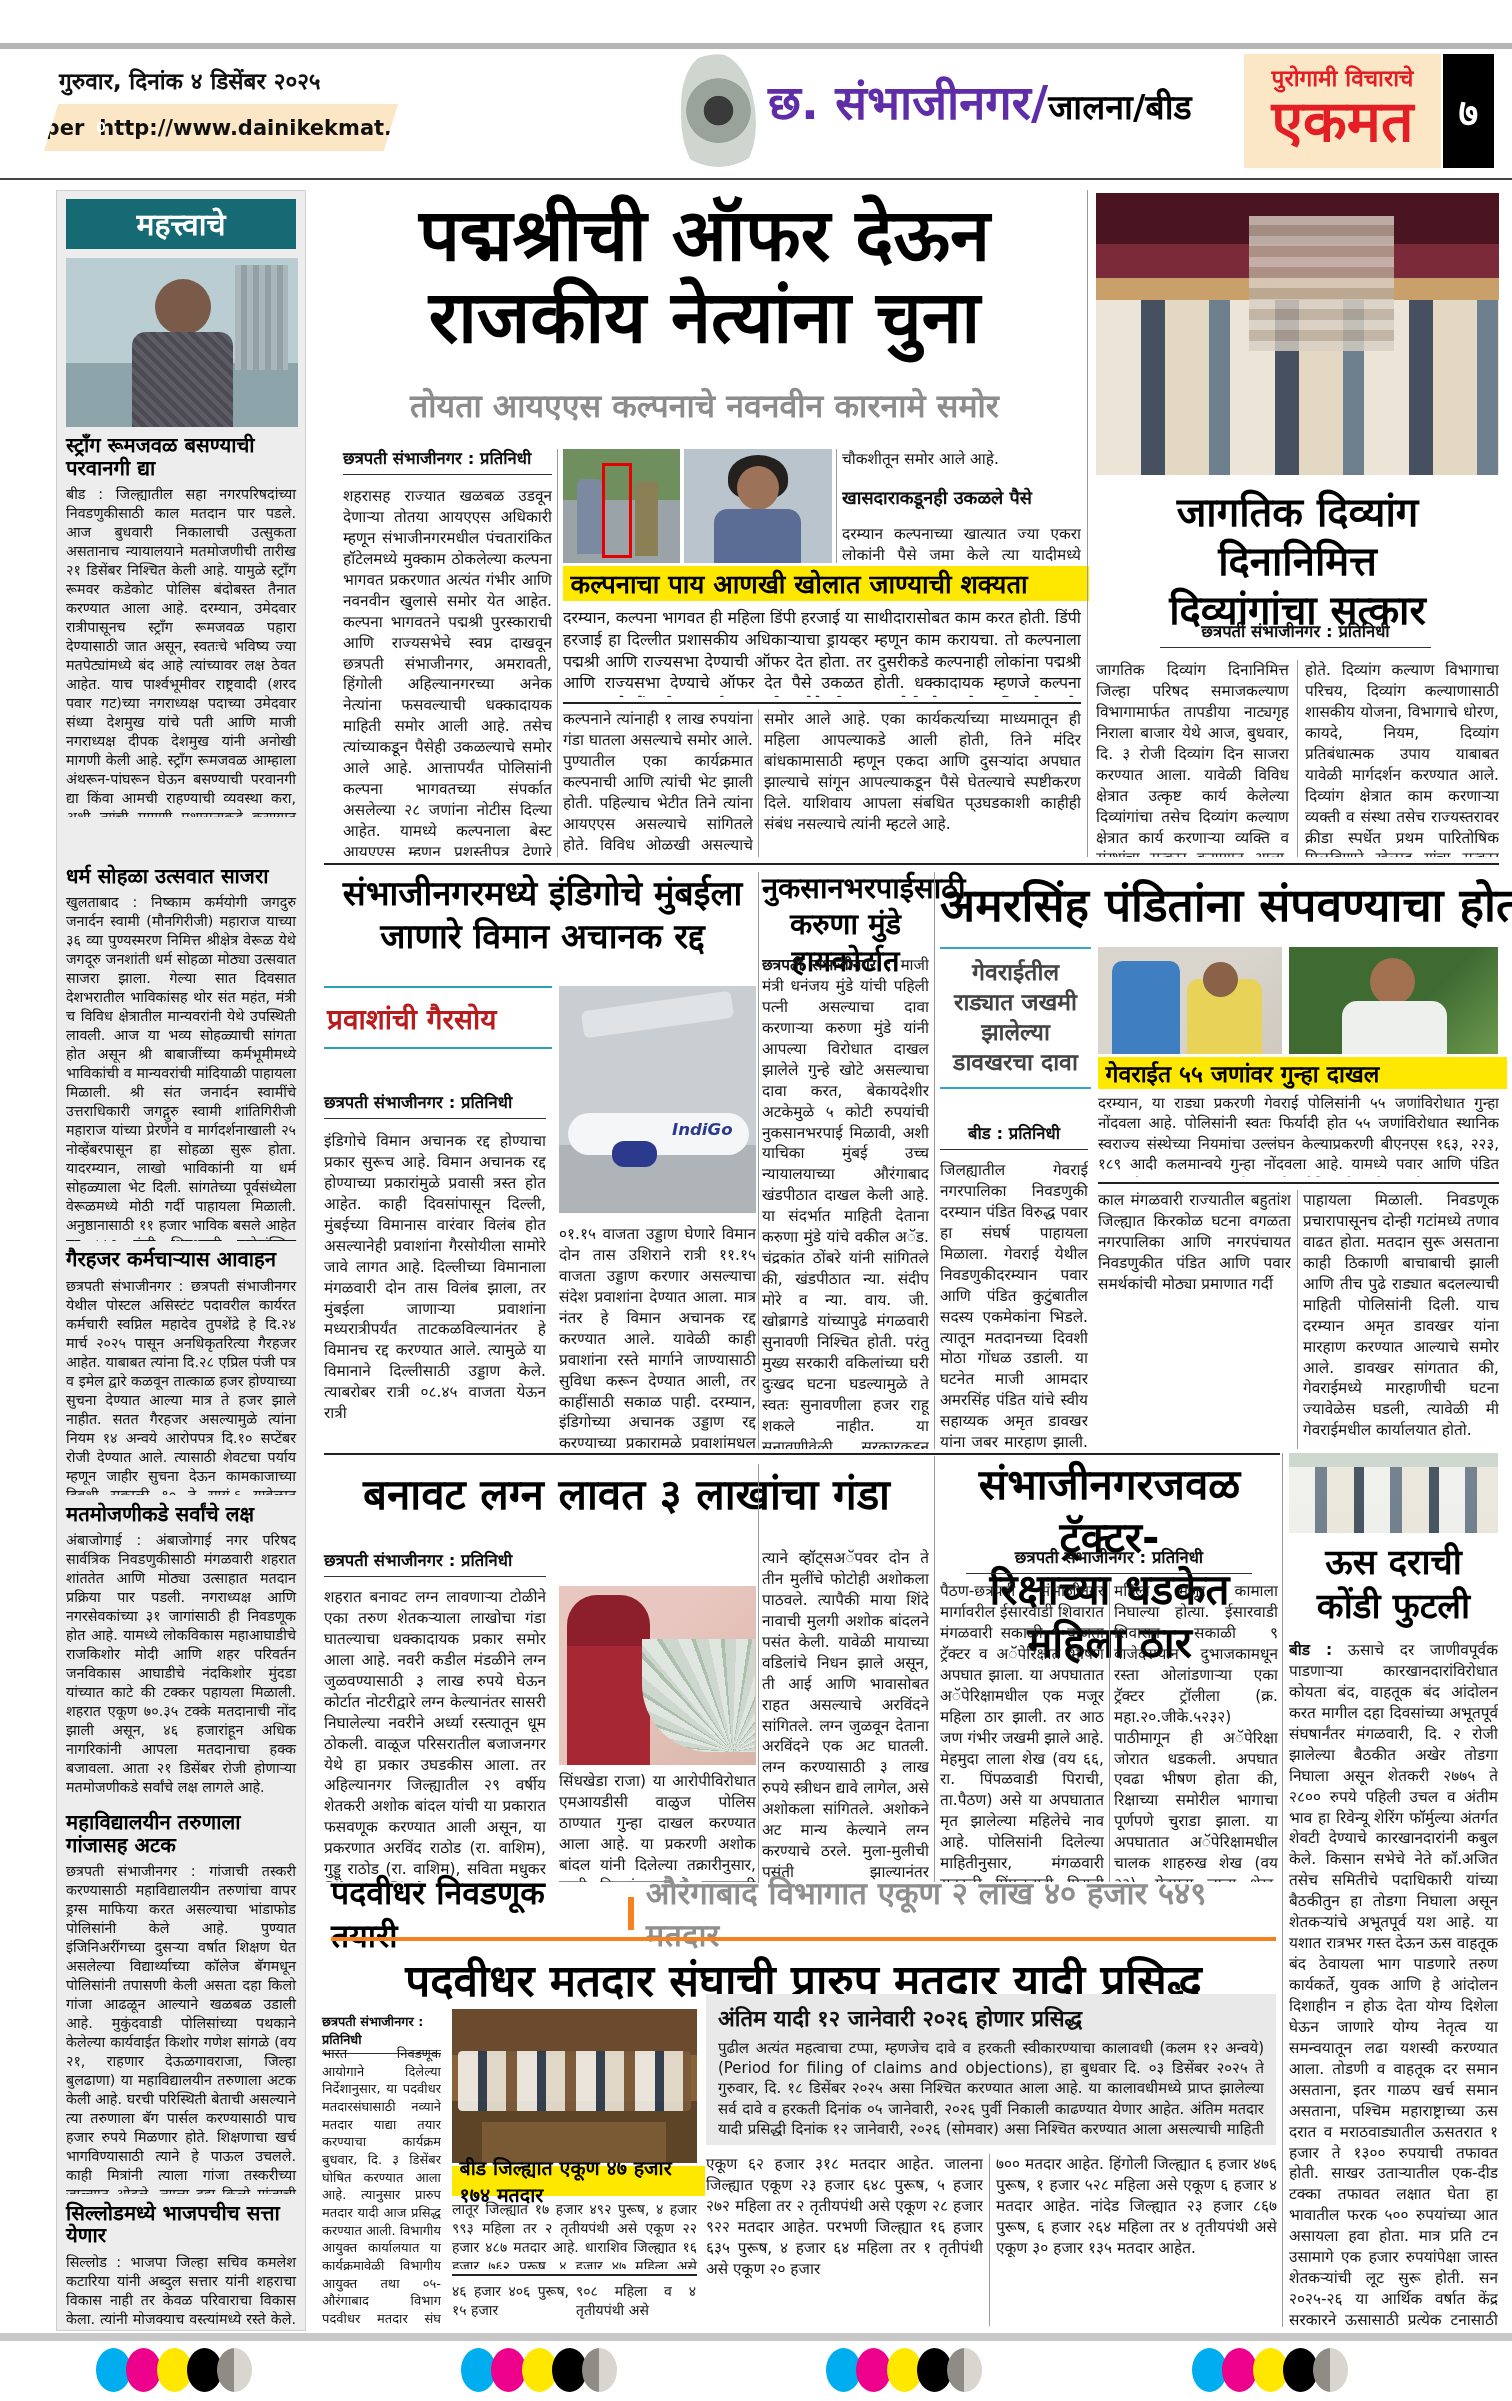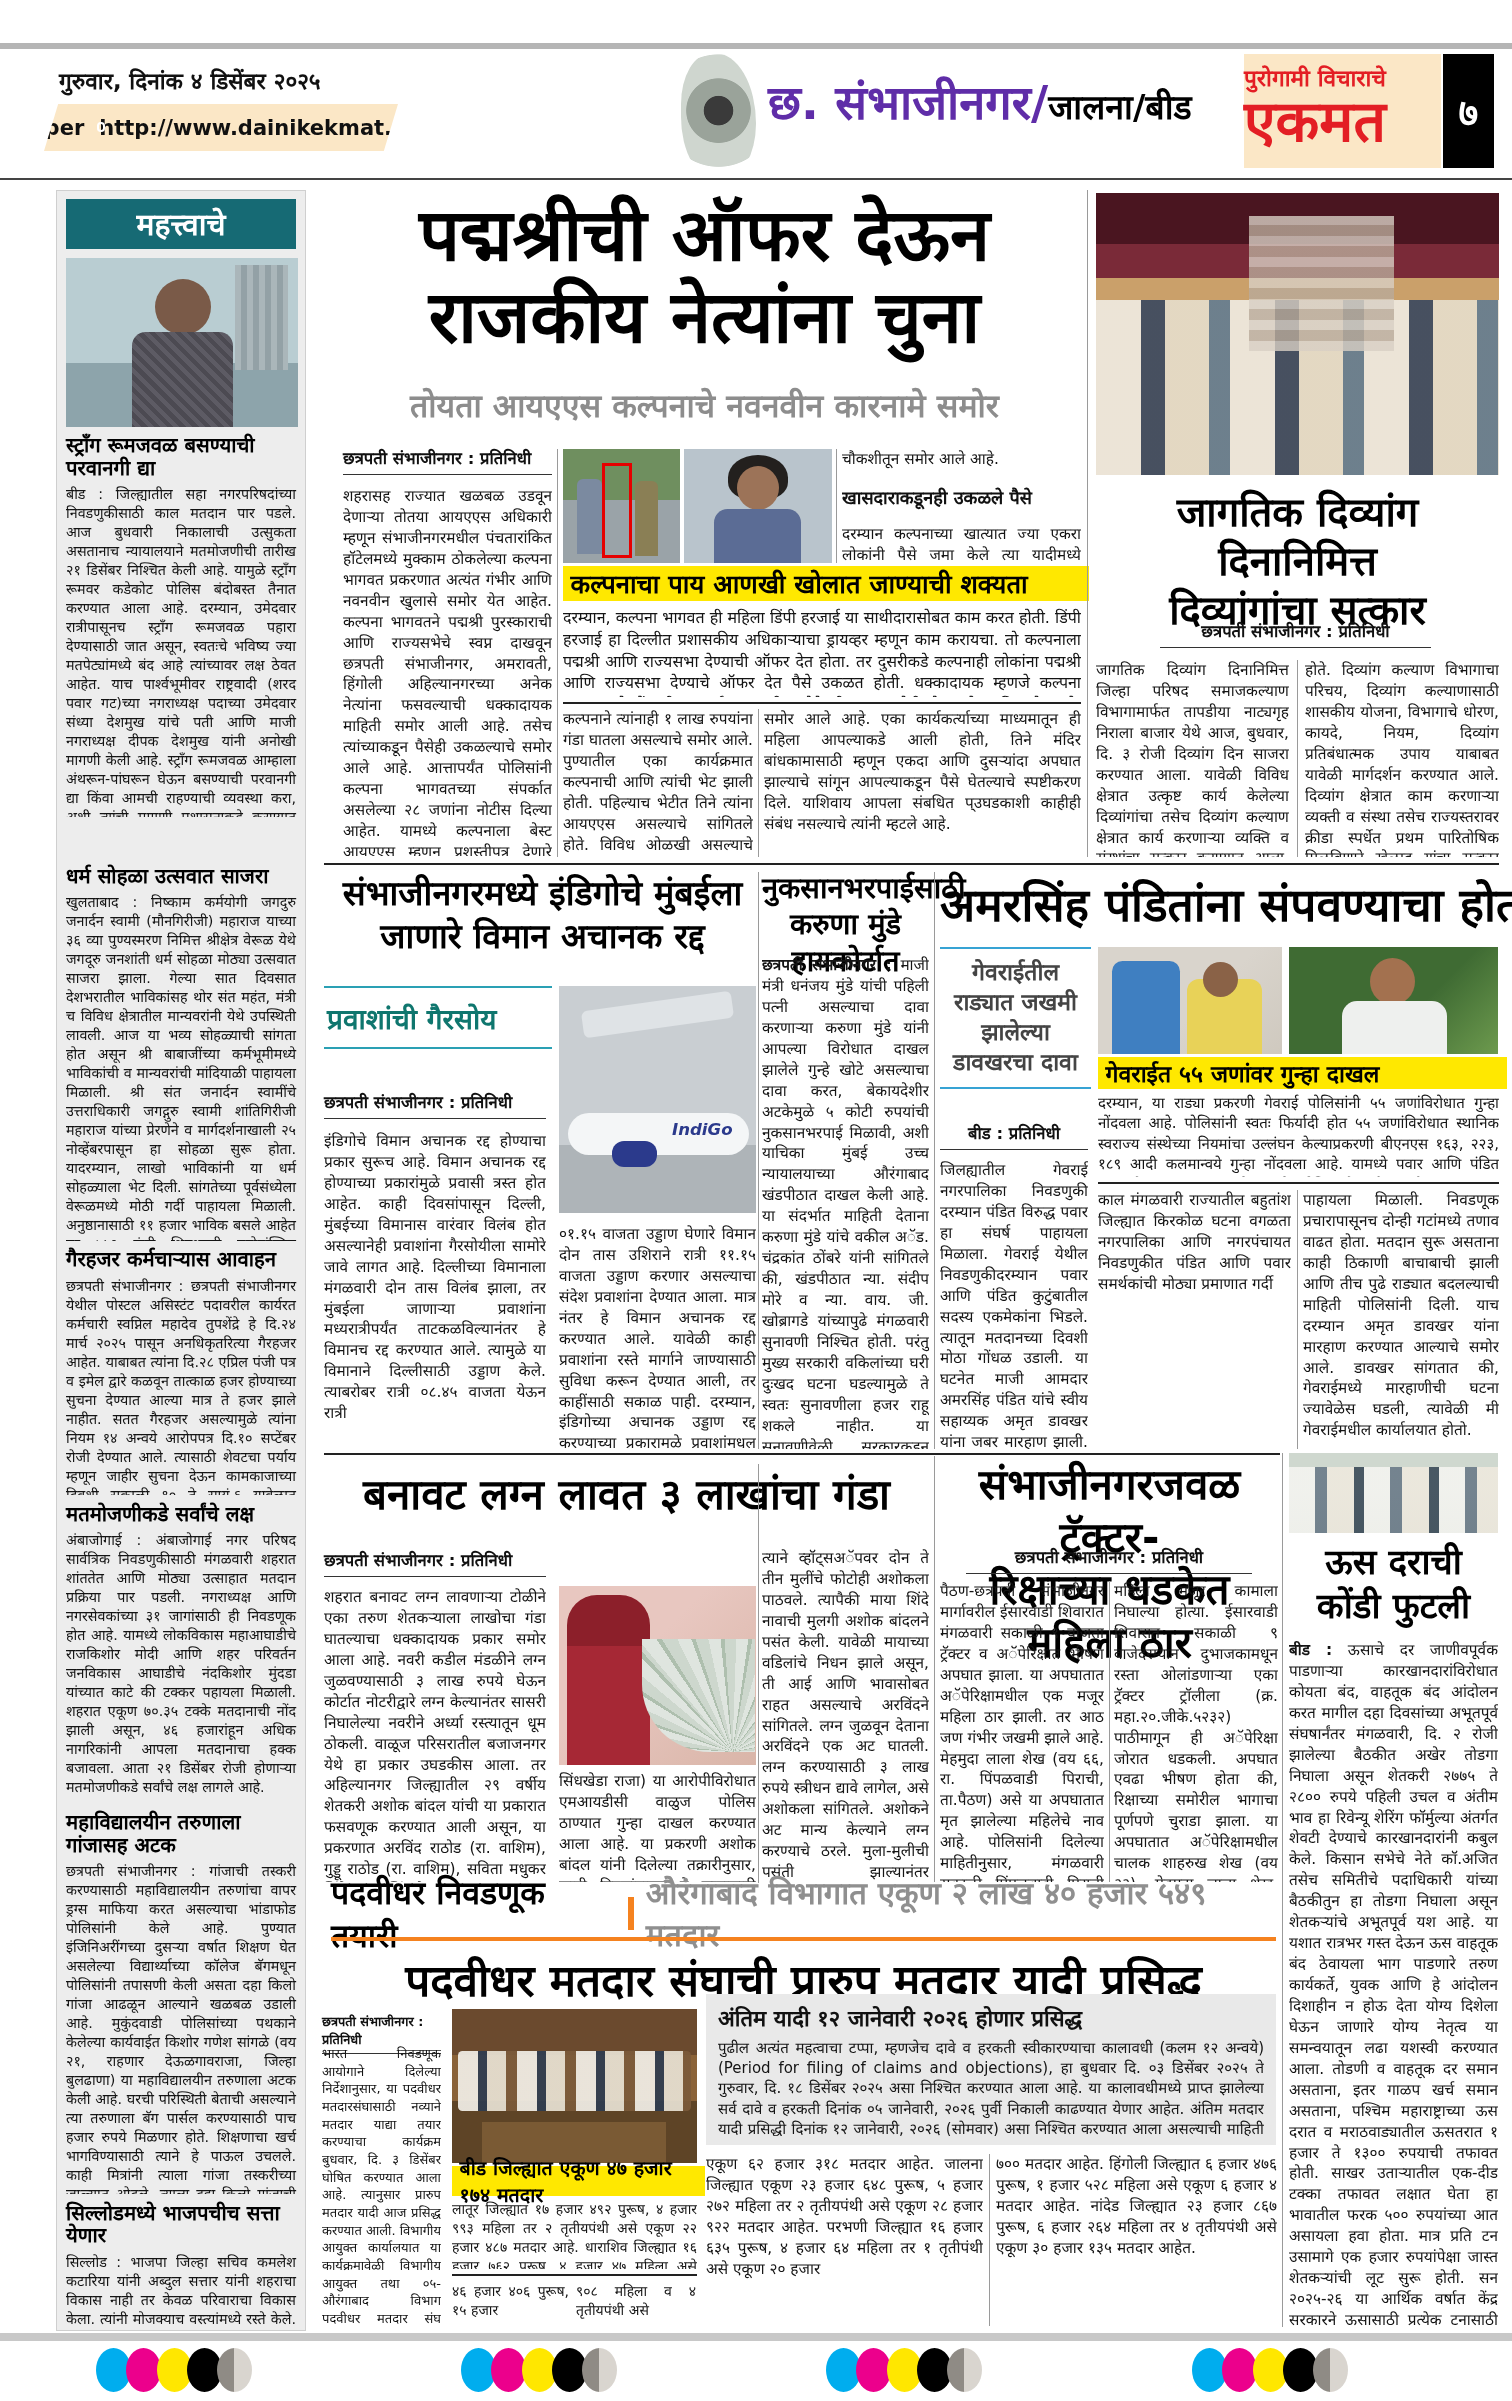--- a/index.html
+++ b/index.html
@@ -9,21 +9,21 @@
   .ct{text-align:center;}
   .ov{overflow:hidden;}
   .b{font-weight:bold;}
   .body-txt{font-size:15.4px;line-height:1.36;text-align:justify;overflow:hidden;color:#141414;}
   .byline{font-weight:bold;font-size:16.6px;border-bottom:1.5px solid #333;padding-bottom:4.5px;}
   .hl{font-weight:800;color:#000;}
   .gray-deck{color:#8d8d8d;font-weight:800;}
   .ycap{background:#ffe800;font-weight:800;color:#000;display:flex;align-items:center;padding-left:7.5px;}
   .vrule{width:0.8px;background:#9a9a9a;}
   .hrule{background:#222;}
-  .kicker-box{border-top:2.3px solid #2aa0b4;border-bottom:2.3px solid #2aa0b4;font-weight:800;color:#0f766e;}
+  .kicker-box{border-top:2.3px solid #2aa0b4;border-bottom:2.3px solid #2aa0b4;font-weight:800;color:#b91c1c;}
   .deck-box{border-top:2.3px solid #36a3d4;border-bottom:2.3px solid #36a3d4;font-weight:800;color:#444;}
   .ph{position:absolute;overflow:hidden;background:#cfcfcf;}
   .dotrow{position:absolute;display:flex;}
   .dot{width:35px;height:44px;border-radius:50%;margin:0 -2.3px;display:inline-block;}
   .d-c{background:#00adee;} .d-m{background:#ec008c;} .d-y{background:#ffe700;}
   .d-k{background:#000;} .d-g{background:linear-gradient(90deg,#8f8b85 0 50%,#d9d5cf 50% 100%);}
   .sb-art{padding:7.5px 9px 6px 9px;overflow:hidden;}
   .sb-art h3{margin:0 0 6px 0;font-size:20.3px;line-height:1.12;font-weight:800;color:#000;}
   .sb-art p{margin:0;font-size:14.3px;line-height:1.33;text-align:justify;color:#141414;}
 </style>
@@ -38,21 +38,21 @@
     <span class="b" style="font-size:21px;">epaper</span>
     <span style="width:19.6px;height:19.6px;border-radius:50%;background:#e31e24;display:inline-block;position:relative;">
         <span style="position:absolute;left:5.3px;top:3.8px;width:7.5px;height:10.5px;border:2.3px solid #fff;border-radius:3.8px;box-sizing:border-box;"></span>
       </span>
     <span class="b" style="font-size:21px;">http://www.dainikekmat.com</span>
   </div>
   <div class="abs" style="left:681px;top:53px;width:75px;height:128px;background:radial-gradient(circle at 50% 45%,#3a3a3a 0 18%,#9aa39a 19% 40%,#cfd6cf 41% 70%,transparent 71%),radial-gradient(circle at 50% 50%,#6b6f66 0 60%,transparent 61%);filter:blur(0.3px);border-radius:40% 55% 45% 50%;"></div>
   <div class="abs" style="left:768px;top:69px;white-space:nowrap;">
     <span style="font-size:47px;font-weight:800;color:#5f2da8;">छ. संभाजीनगर/</span><span style="font-size:34px;font-weight:800;color:#000;">जालना/बीड</span>
   </div>
-  <div class="abs" style="left:1244px;top:54px;width:197px;height:114px;background:#fbe7c6;">
+  <div class="abs" style="left:1244px;top:54px;width:197px;height:114px;background:#fbe7c6;text-align:center;">
     <div style="font-size:22.6px;font-weight:800;color:#e31e24;margin-top:7.5px;">पुरोगामी विचाराचे</div>
     <div style="font-size:57px;font-weight:800;color:#e31e24;line-height:1.0;">एकमत</div>
   </div>
   <div class="abs" style="left:1443px;top:54px;width:51px;height:114px;background:#000;display:flex;align-items:center;justify-content:center;">
     <span style="color:#fff;font-size:38px;font-weight:800;">७</span>
   </div>
   <div class="abs" style="left:0;top:178px;width:1512px;height:1.5px;background:#444;"></div>
 
   <div class="abs ov" style="left:56px;top:190px;width:250px;height:2141px;background:#ededed;border:0.8px solid #cfcfcf;box-sizing:border-box;">
     <div style="margin:7.5px 9px 9px 9px;background:#166a74;color:#fff;text-align:center;font-size:30px;font-weight:800;padding:4.5px 0;">

